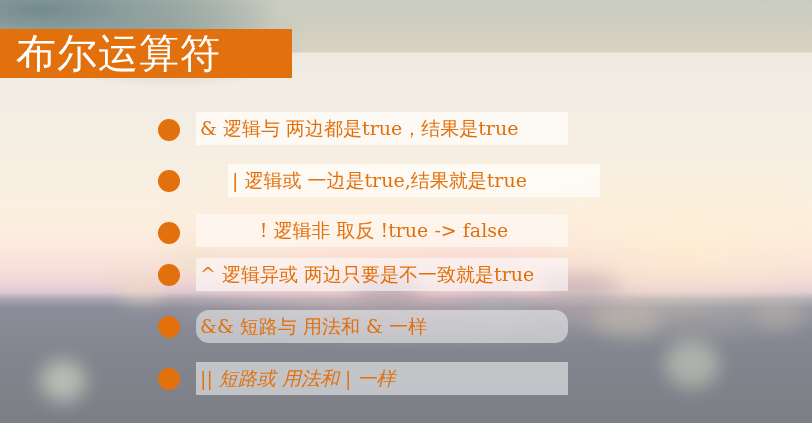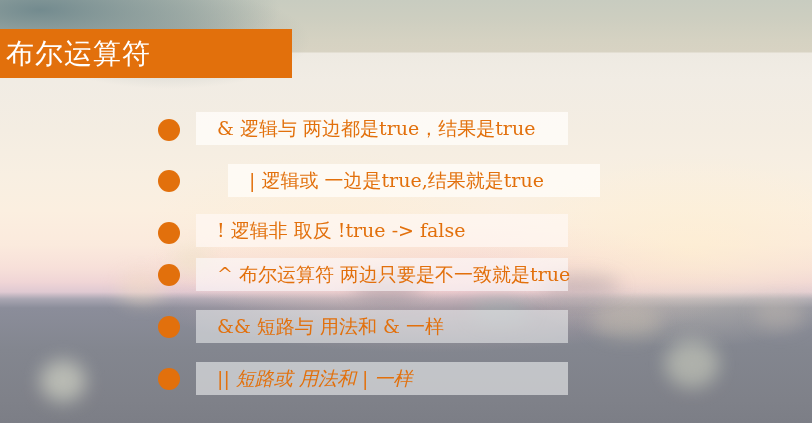--- a/index.html
+++ b/index.html
@@ -76,25 +76,25 @@
     left: 0;
     top: 29px;
     width: 292px;
     height: 49px;
     background: #e2700c;
     display: flex;
     align-items: center;
   }
   .title-text {
     color: #ffffff;
-    font-size: 28px;
+    font-size: 40px;
     line-height: 1;
     letter-spacing: 1px;
-    padding-left: 6px;
-    font-family: Liberation Sans, sans-serif;
+    padding-left: 16px;
+    font-family: Liberation Serif, serif;
     font-weight: 400;
   }
 
   
   .bullet-list {
     position: absolute;
     left: 0;
     top: 0;
     width: 812px;
     height: 423px;
@@ -116,21 +116,21 @@
     left: 38px;
     width: 372px;
     height: 33px;
     display: flex;
     align-items: center;
   }
   .bullet-text {
     color: #e2700c;
     font-size: 19px;
     line-height: 1;
-    padding-left: 21px;
+    padding-left: 4px;
     white-space: nowrap;
     font-family: "DejaVu Serif", "Liberation Serif", serif;
   }
 
   
   .row-1 { top: 112px; }
   .row-2 { top: 164px; }
   .row-3 { top: 214px; }
   .row-4 { top: 258px; }
   .row-5 { top: 310px; }
@@ -139,23 +139,23 @@
   .row-1 .bullet-dot { top: 7px; }
   .row-2 .bullet-dot { top: 6px; }
   .row-3 .bullet-dot { top: 8px; }
   .row-4 .bullet-dot { top: 6px; }
   .row-5 .bullet-dot { top: 6px; }
   .row-6 .bullet-dot { top: 6px; }
 
   
   .row-1 .bullet-box { background: rgba(255,253,250,0.80); }
   .row-2 .bullet-box { background: rgba(255,252,248,0.82); margin-left: 32px; }
-  .row-3 .bullet-box { background: rgba(255,248,244,0.72); }
+  .row-3 .bullet-box { background: rgba(255,248,244,0.72); justify-content: center; }
   .row-4 .bullet-box { background: rgba(252,250,252,0.62); }
-  .row-5 .bullet-box { background: rgba(246,247,248,0.52); }
+  .row-5 .bullet-box { background: rgba(246,247,248,0.52); border-radius: 13px; }
   .row-6 .bullet-box { background: rgba(248,249,250,0.55); font-style: italic; }
 </style>
 </head>
 <body>
 
 <div id="slide">
 
   <div class="bg-layer bg-sky"></div>
   <div class="bg-layer bg-topleft"></div>
   <div class="bg-layer bg-warmglow"></div>
@@ -192,21 +192,21 @@
     <div class="bullet-row row-3">
       <div class="bullet-dot"></div>
       <div class="bullet-box">
         <span class="bullet-text">!  逻辑非  取反  !true  -&gt; false</span>
       </div>
     </div>
 
     <div class="bullet-row row-4">
       <div class="bullet-dot"></div>
       <div class="bullet-box">
-        <span class="bullet-text">^  布尔运算符  两边只要是不一致就是true</span>
+        <span class="bullet-text">^  逻辑异或  两边只要是不一致就是true</span>
       </div>
     </div>
 
     <div class="bullet-row row-5">
       <div class="bullet-dot"></div>
       <div class="bullet-box">
         <span class="bullet-text">&amp;&amp;  短路与  用法和  &amp;  一样</span>
       </div>
     </div>
 

